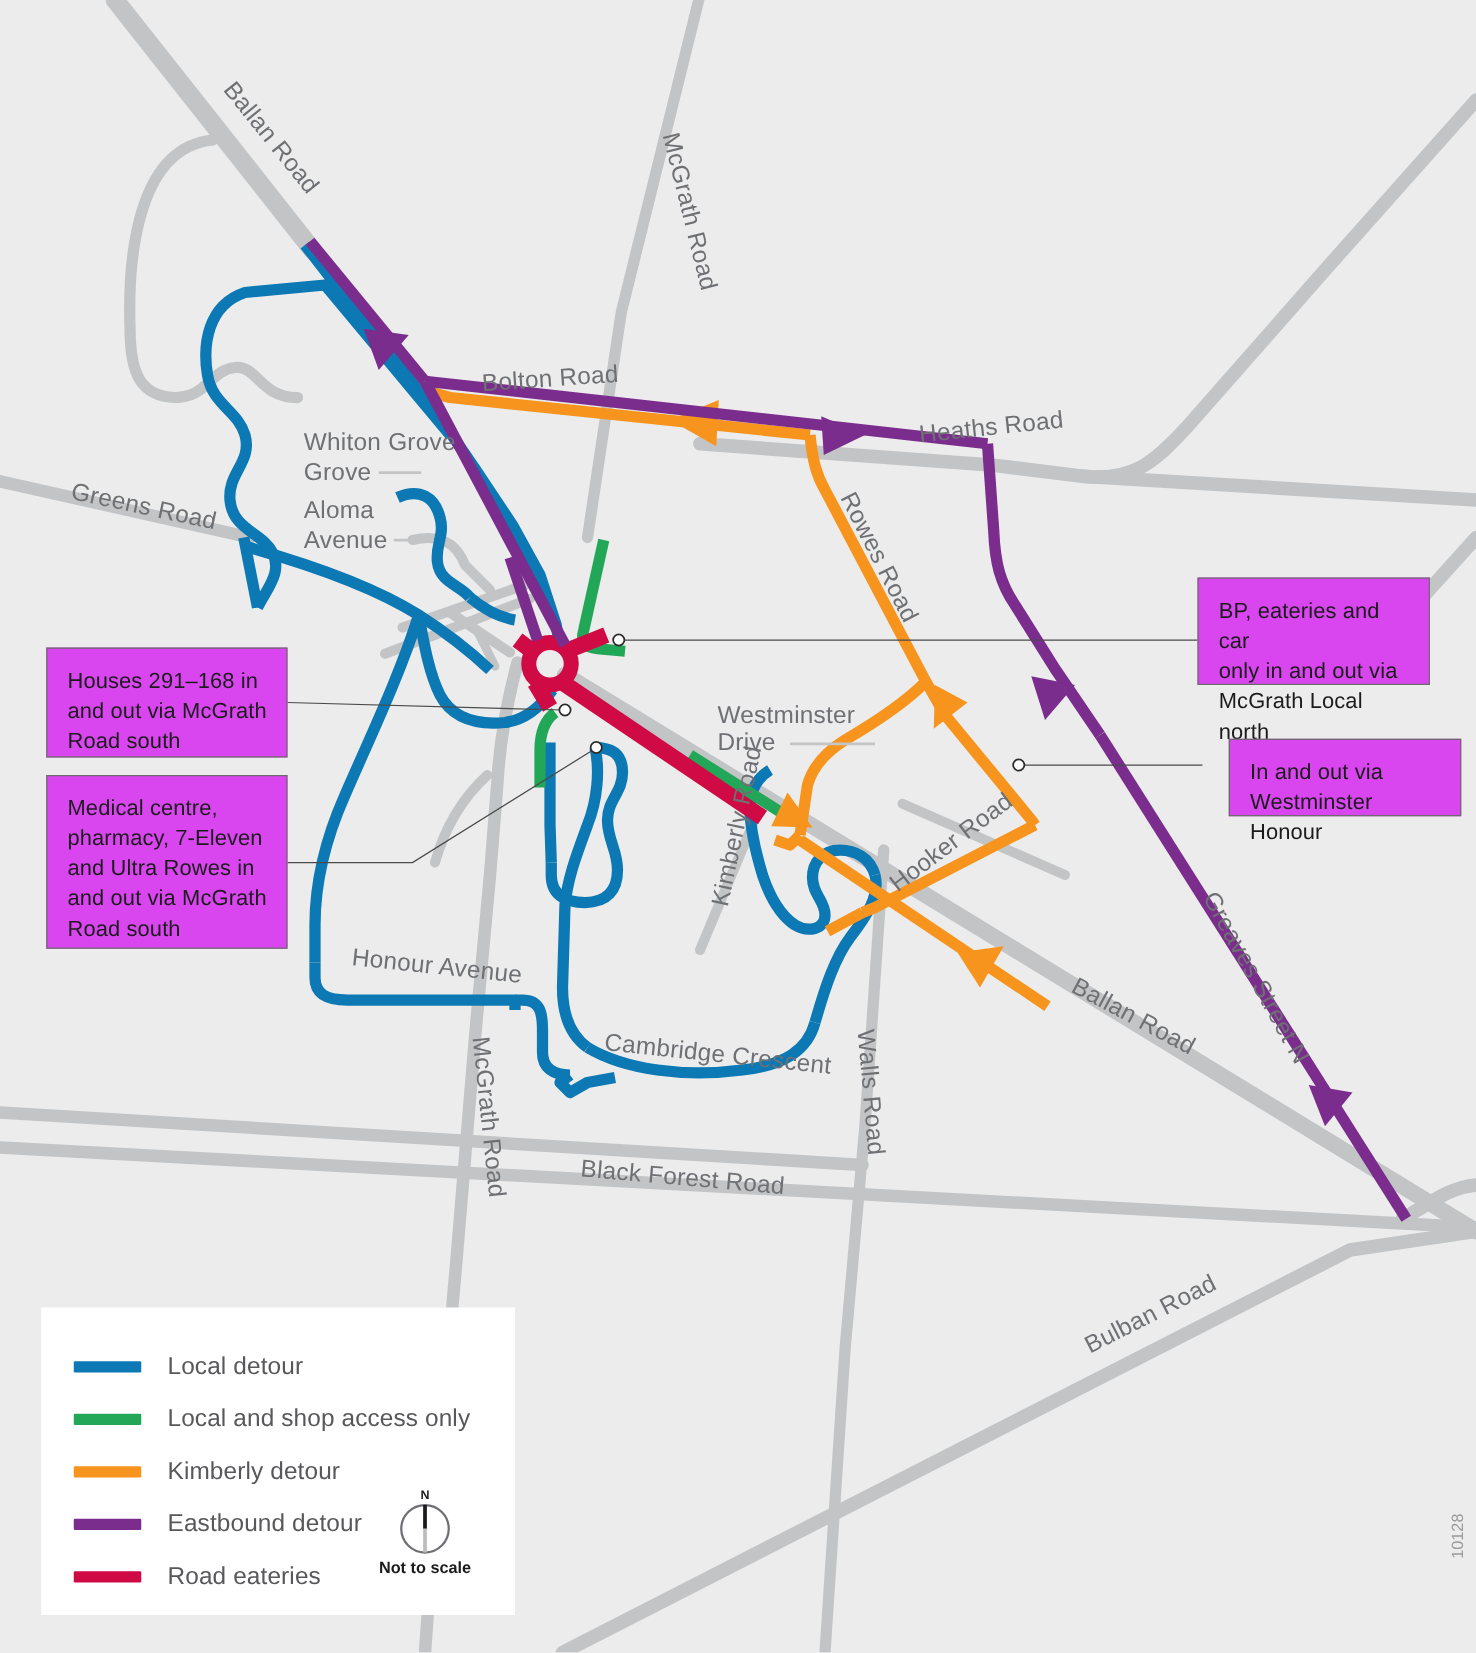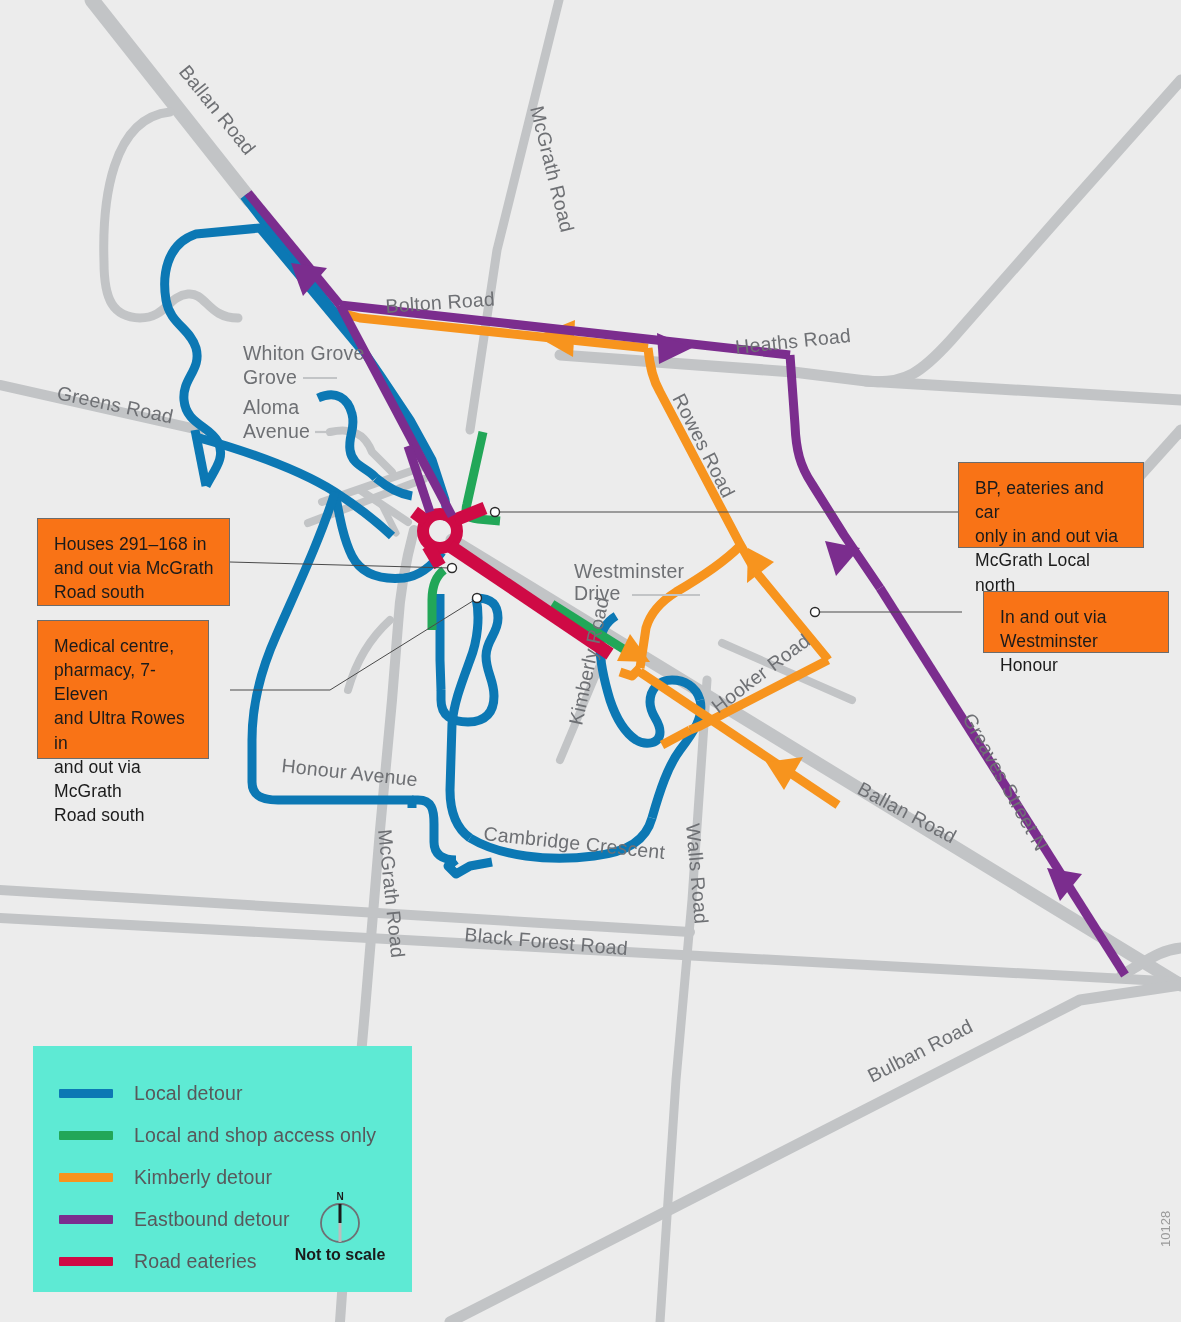--- a/index.html
+++ b/index.html
@@ -1,34 +1,34 @@
 <!DOCTYPE html>
 <html><head>
 <meta charset="utf-8">
 <title>Detour Map</title>
 <style>
   html,body{margin:0;padding:0;background:#ececec;}
   body{font-family:"Liberation Sans","DejaVu Sans",sans-serif;}
   #stage{position:relative;width:1181px;height:1322px;background:#ececec;overflow:hidden;}
   #map{position:absolute;left:0;top:0;width:1181px;height:1322px;}
 
-  .callout{position:absolute;background:#f97316;border:1px solid #6c6c6c;
+  .callout{position:absolute;background:#d946ef;border:1px solid #6c6c6c;
            box-sizing:border-box;padding:13px 14px 14px 16px;
            font-size:17.5px;line-height:1.38;color:#1b1b1b;letter-spacing:.1px;}
 
   #legend{position:absolute;left:33px;top:1046px;width:379px;height:246px;
-          background:#5eead4;box-sizing:border-box;padding:26px 0 0 26px;}
+          background:#ffffff;box-sizing:border-box;padding:26px 0 0 26px;}
   .leg-row{display:flex;align-items:center;height:42px;}
   .leg-sw{width:54px;height:9px;border-radius:1px;margin-right:21px;flex:0 0 auto;}
   .leg-lb{font-size:19.5px;color:#58585b;letter-spacing:.1px;white-space:nowrap;}
 
   #compass{position:absolute;left:294px;top:1192px;width:92px;height:76px;text-align:center;}
   #compass .n{font-size:10px;font-weight:bold;color:#1b1b1b;line-height:9px;}
   #compass svg{display:block;margin:0 auto;}
-  #compass .nts{font-size:16px;font-weight:bold;color:#1b1b1b;margin-top:1px;}
+  #compass .nts{font-size:13px;font-weight:bold;color:#1b1b1b;margin-top:1px;}
 
   #docnum{position:absolute;left:1158px;top:1247px;font-size:13px;color:#9a9a9a;
           transform:rotate(-90deg);transform-origin:left top;white-space:nowrap;}
 </style>
 </head>
 <body>
 
 <div id="stage">
 
   <svg id="map" viewBox="0 0 1181 1322">
@@ -238,21 +238,21 @@
       <text class="rlabel" transform="translate(872,1083) rotate(-27)">Bulban Road</text>
     </g>
   </svg>
 
   <div class="callout" style="left:37px;top:518px;width:193px;height:88px;">
     <div>Houses 291–168 in</div>
     <div>and out via McGrath</div>
     <div>Road south</div>
   </div>
 
-  <div class="callout" style="left:37px;top:620px;width:172px;height:139px;">
+  <div class="callout" style="left:37px;top:620px;width:193px;height:139px;">
     <div>Medical centre,</div>
     <div>pharmacy, 7-Eleven</div>
     <div>and Ultra Rowes in</div>
     <div>and out via McGrath</div>
     <div>Road south</div>
   </div>
 
   <div class="callout" style="left:958px;top:462px;width:186px;height:86px;">
     <div>BP, eateries and car</div>
     <div>only in and out via</div>

